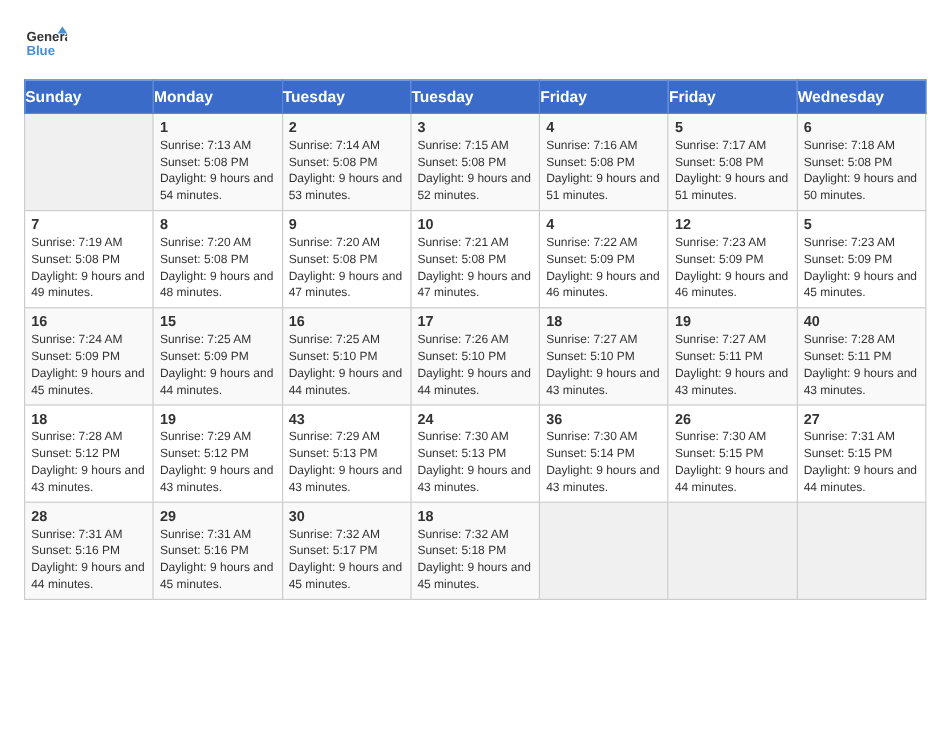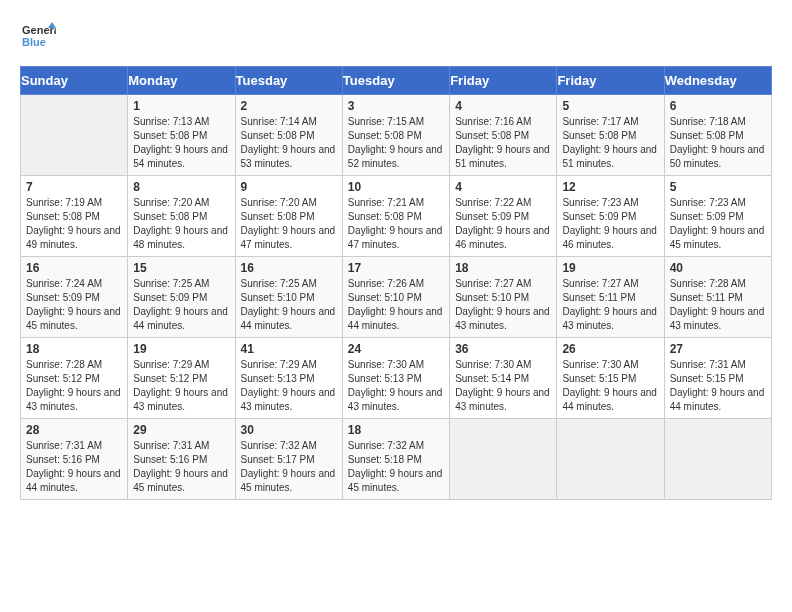--- a/index.html
+++ b/index.html
@@ -202,21 +202,21 @@
       <tr>
         <td>
         <span class="day-number">18</span>
         <span class="day-info">Sunrise: 7:28 AM<br>Sunset: 5:12 PM<br>Daylight: 9 hours and 43 minutes.</span>
       </td>
         <td>
         <span class="day-number">19</span>
         <span class="day-info">Sunrise: 7:29 AM<br>Sunset: 5:12 PM<br>Daylight: 9 hours and 43 minutes.</span>
       </td>
         <td>
-        <span class="day-number">41</span>
+        <span class="day-number">43</span>
         <span class="day-info">Sunrise: 7:29 AM<br>Sunset: 5:13 PM<br>Daylight: 9 hours and 43 minutes.</span>
       </td>
         <td>
         <span class="day-number">24</span>
         <span class="day-info">Sunrise: 7:30 AM<br>Sunset: 5:13 PM<br>Daylight: 9 hours and 43 minutes.</span>
       </td>
         <td>
         <span class="day-number">36</span>
         <span class="day-info">Sunrise: 7:30 AM<br>Sunset: 5:14 PM<br>Daylight: 9 hours and 43 minutes.</span>
       </td>

